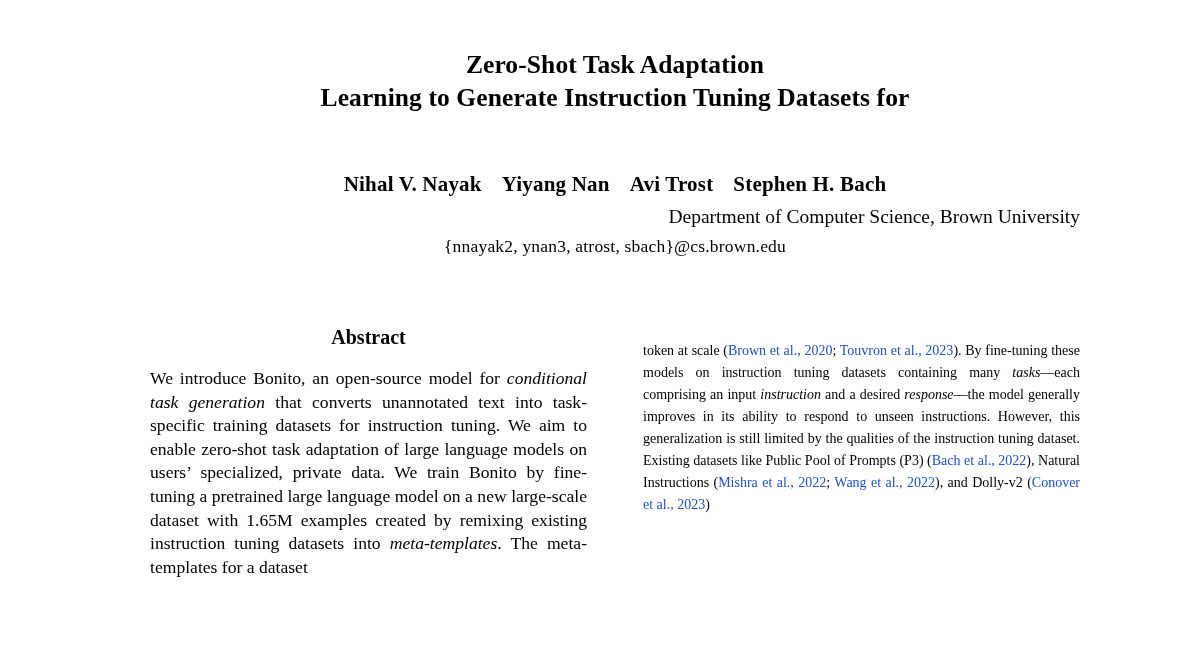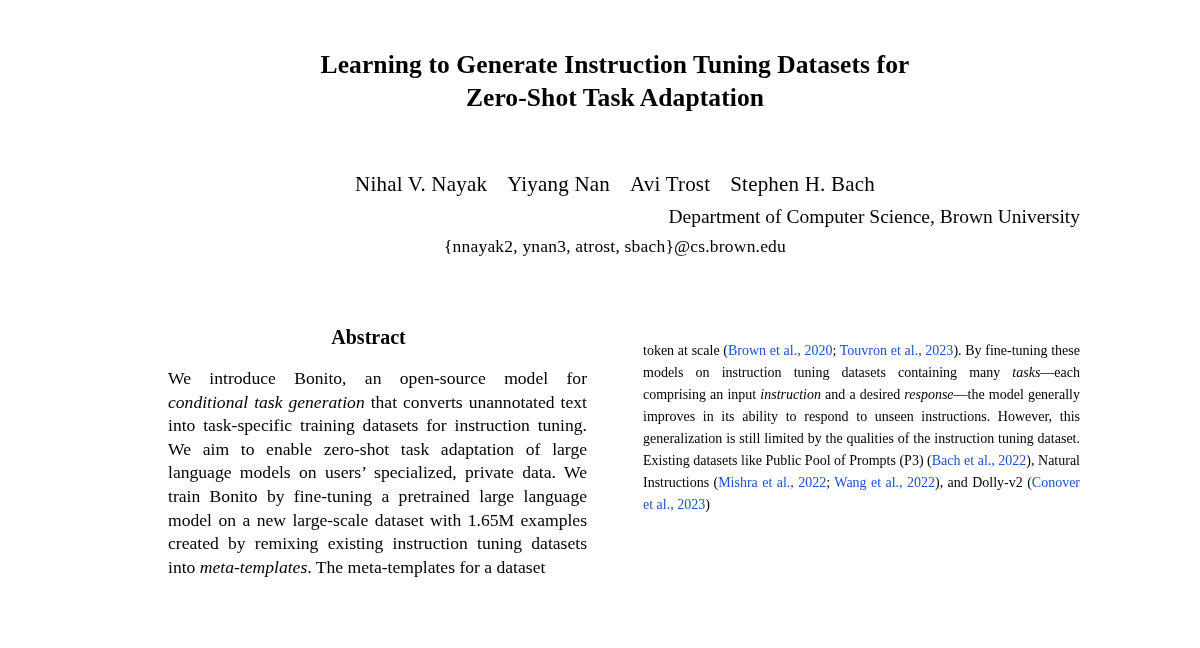--- a/index.html
+++ b/index.html
@@ -31,21 +31,21 @@
   .title {
     text-align: center;
     font-weight: bold;
     font-size: 25.5px;
     line-height: 33px;
     margin-top: 48px;
     letter-spacing: 0.1px;
   }
   .authors {
     text-align: center;
-    font-weight: normal;
+    font-weight: bold;
     font-size: 21px;
     margin-top: 58px;
     letter-spacing: 0.2px;
   }
   .authors .name {
     display: inline-block;
     margin: 0 10px;
   }
   .affiliation {
     text-align: right;
@@ -74,21 +74,20 @@
     text-align: center;
     font-weight: bold;
     font-size: 20px;
     margin-bottom: 18px;
   }
   .abs-body {
     font-size: 17.6px;
     line-height: 23.6px;
     text-align: justify;
     text-justify: inter-word;
-    margin-left: 18px;
   }
   .body-text {
     font-size: 14px;
     line-height: 22px;
     text-align: justify;
     text-justify: inter-word;
   }
   .cite {
     color: #1a4fd6;
   }
@@ -96,22 +95,22 @@
   .col-right { padding-top: 14px; }
 </style>
 </head>
 <body>
 
 <div class="page">
 
   <div class="content">
 
     <div class="title">
+      <div>Zero-Shot Task Adaptation</div>
       <div>Learning to Generate Instruction Tuning Datasets for</div>
-      <div>Zero-Shot Task Adaptation</div>
     </div>
 
     <div class="authors">
       <span class="name">Nihal V. Nayak</span><span class="name">Yiyang Nan</span><span class="name">Avi Trost</span><span class="name">Stephen H. Bach</span>
     </div>
 
     <div class="affiliation">Department of Computer Science, Brown University</div>
     <div class="emails">{nnayak2, ynan3, atrost, sbach}@cs.brown.edu</div>
 
     <div class="columns">

